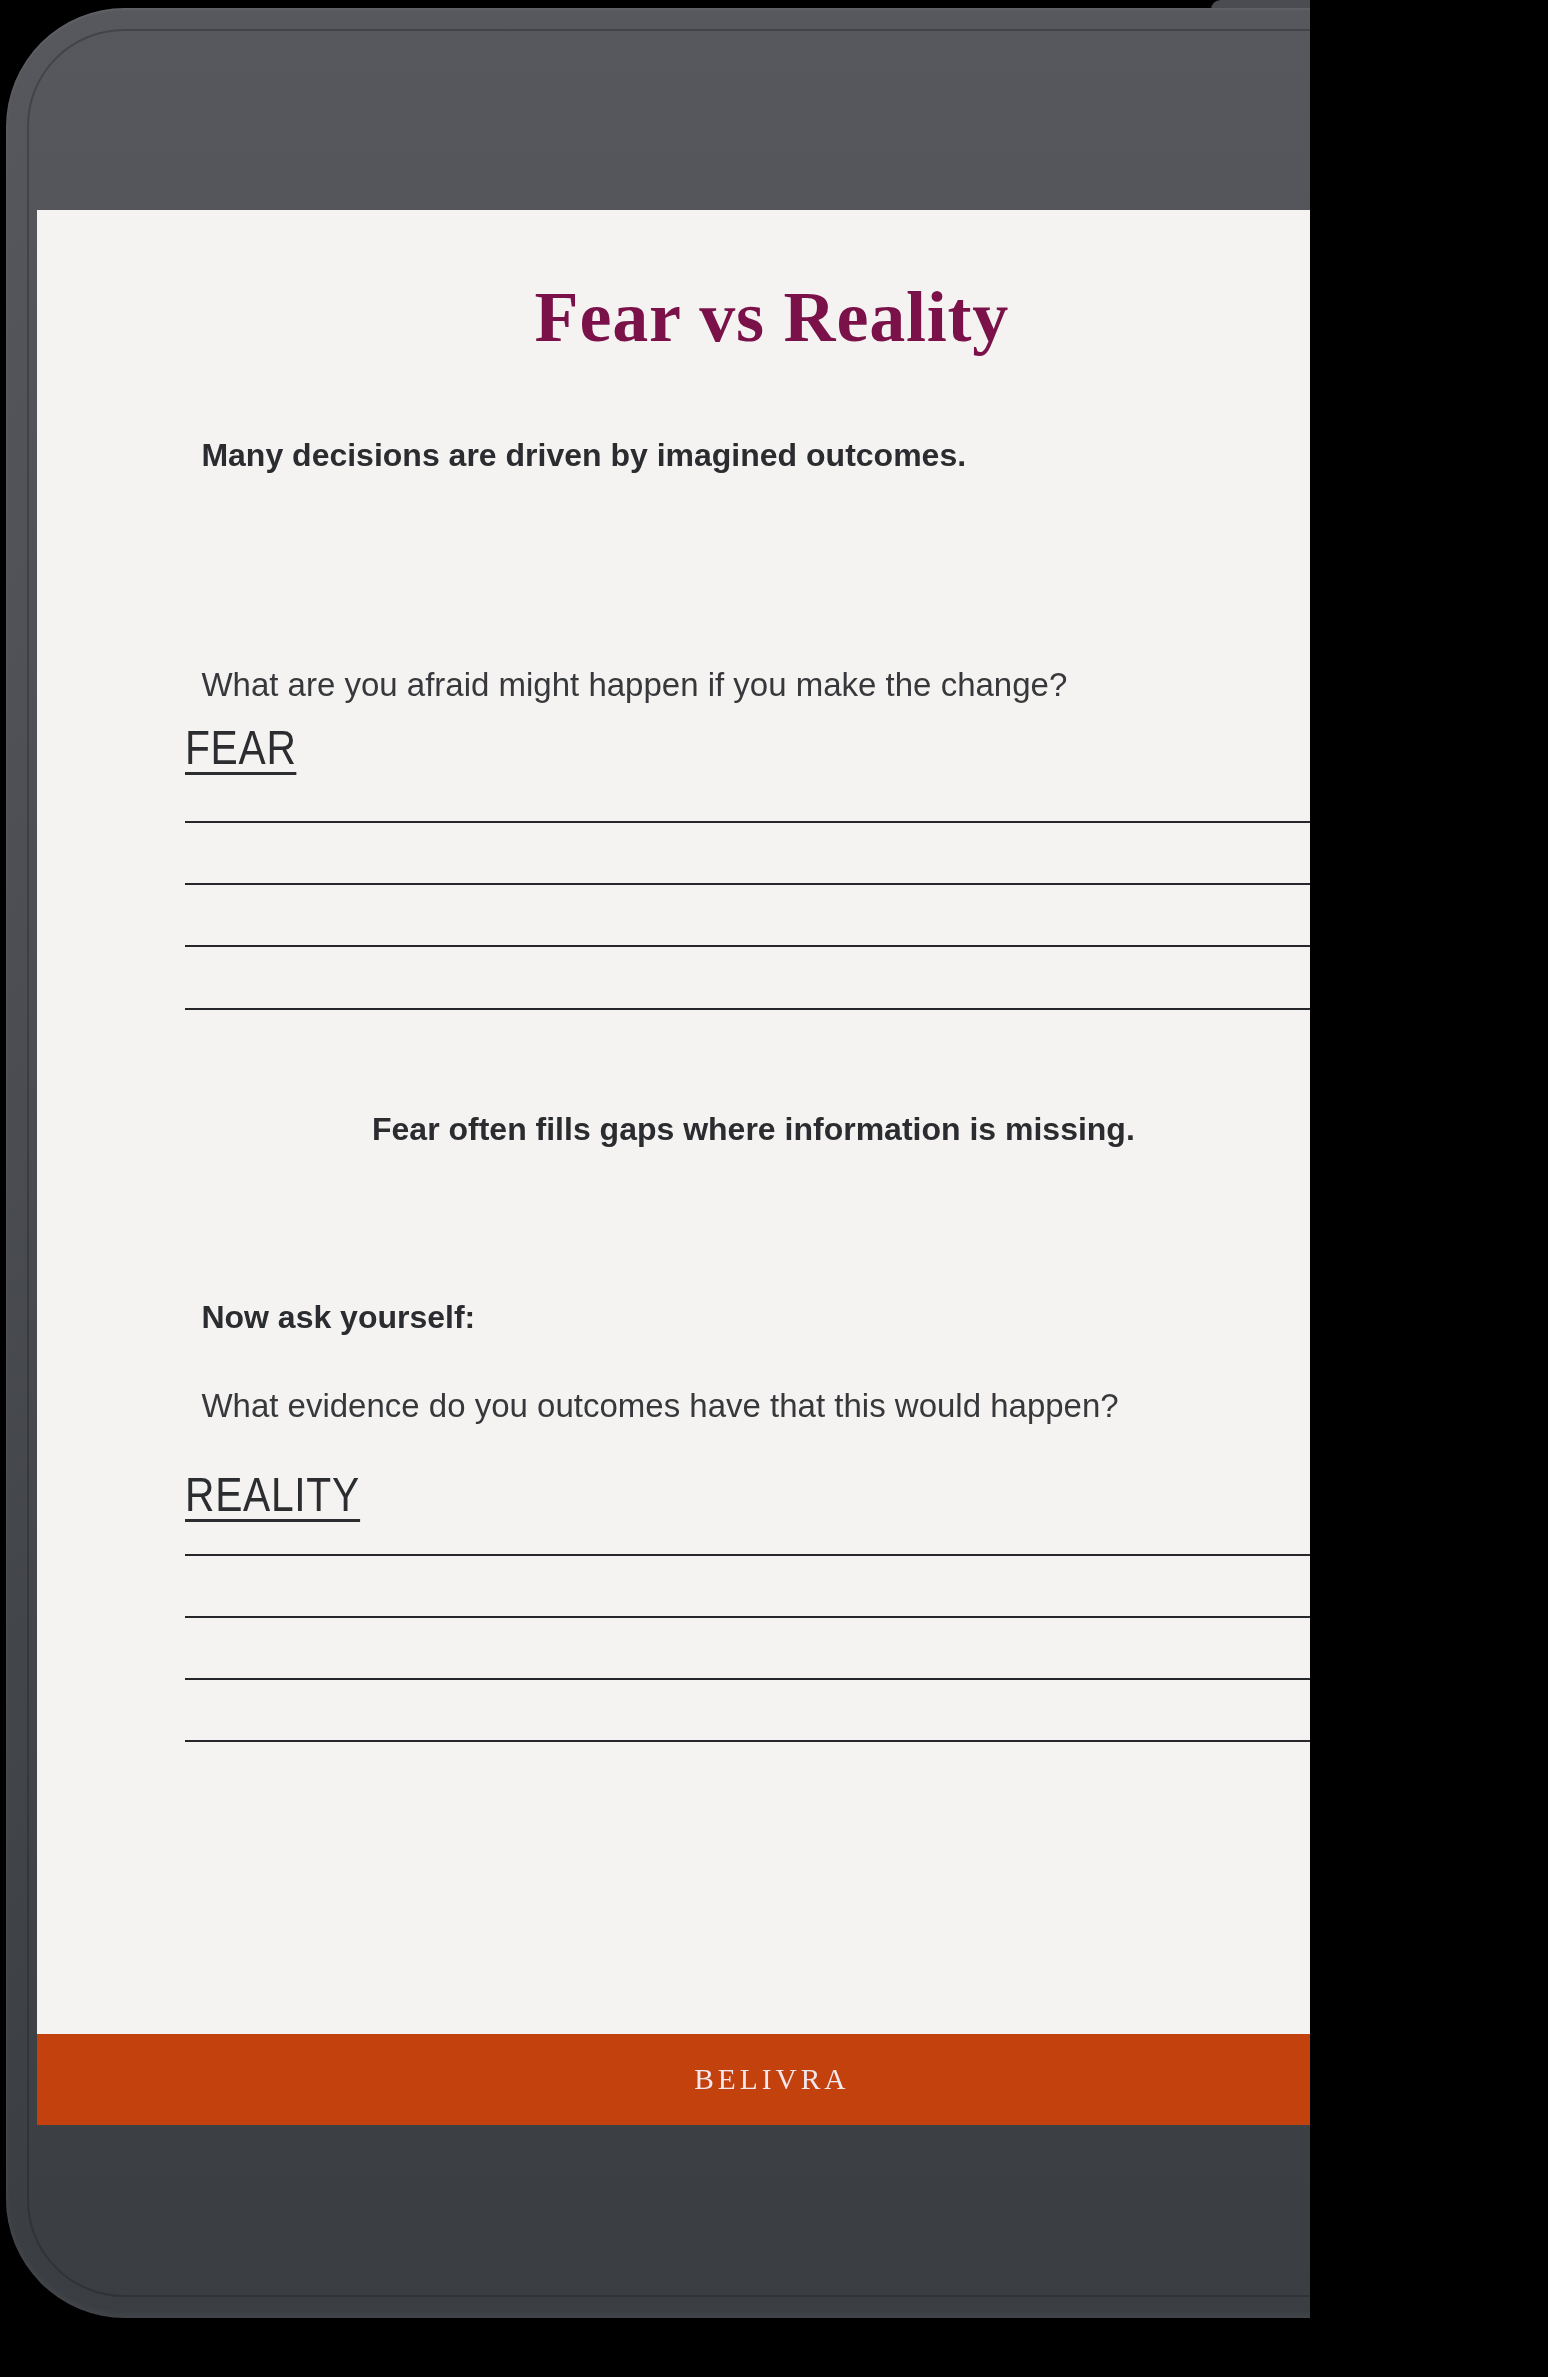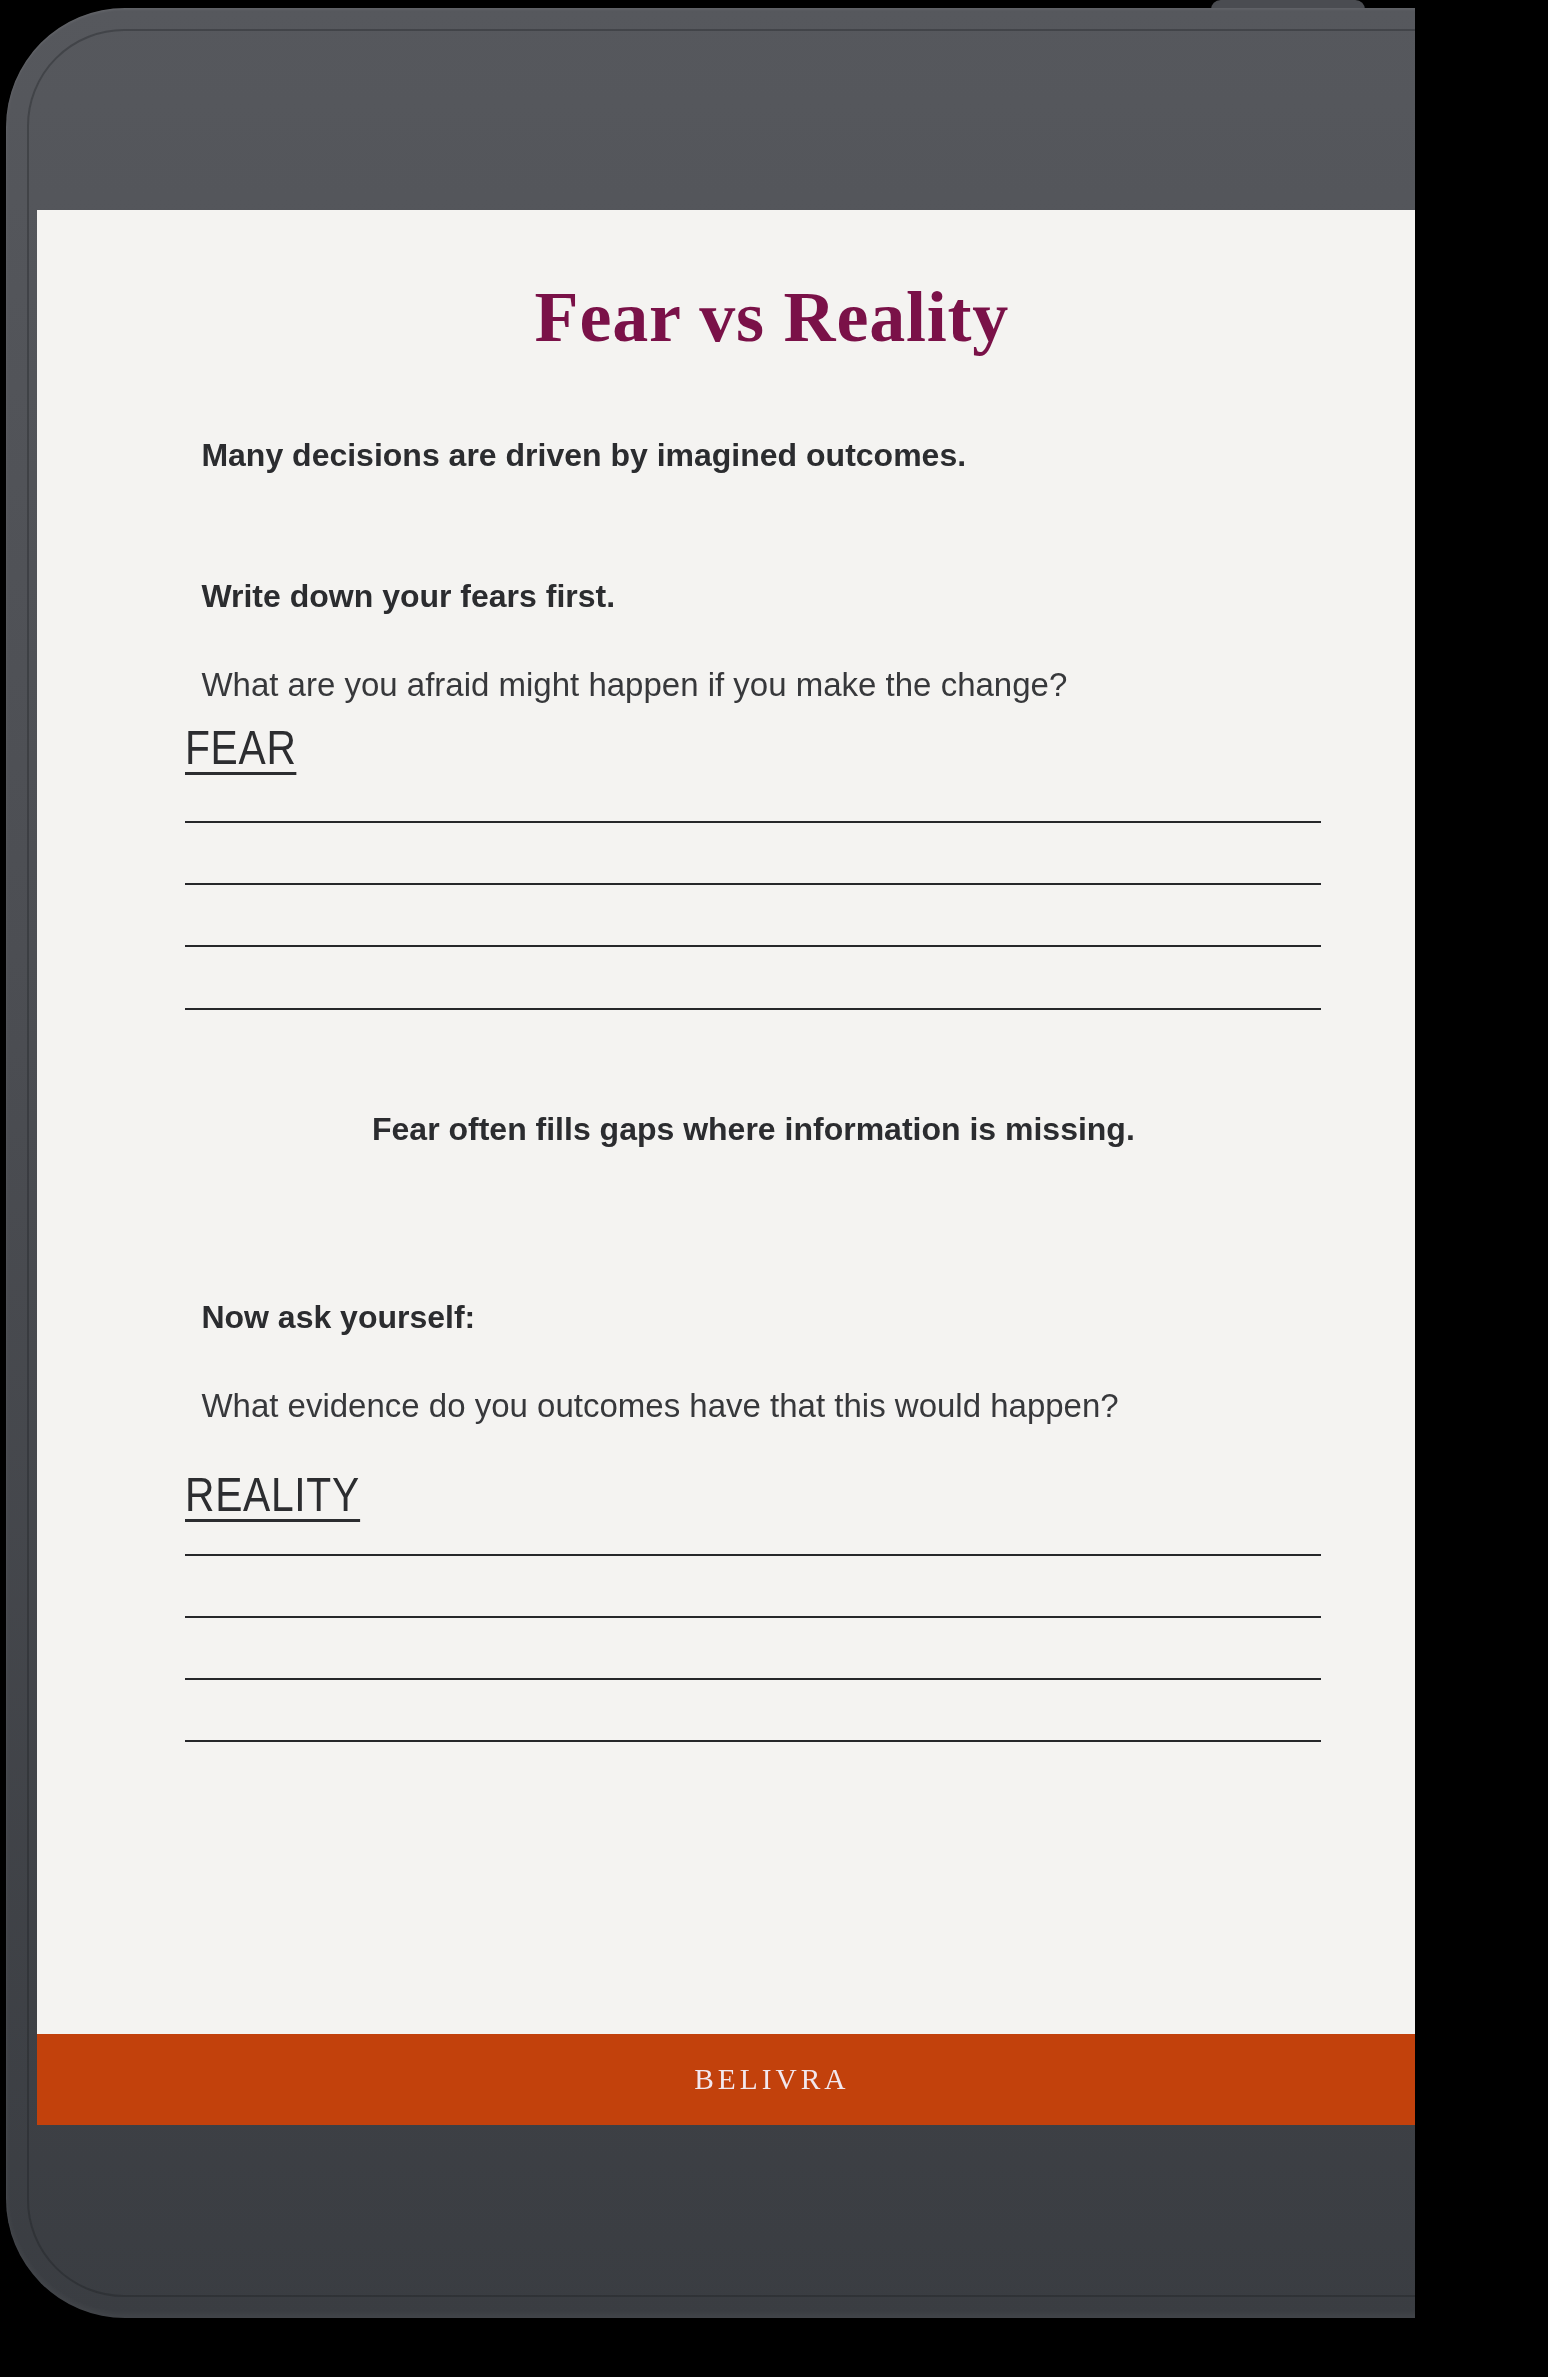--- a/index.html
+++ b/index.html
@@ -1,16 +1,16 @@
 <!DOCTYPE html>
 <html style="font-size:12.7px"><head>
 <meta charset="utf-8">
 <style>
   html,body{margin:0;padding:0;background:#000;}
-  .stage{position:relative;width:1415px;height:2377px;background:#000;overflow:hidden;
+  .stage{position:relative;width:1310px;height:2377px;background:#000;overflow:hidden;
          font-family:"Liberation Sans","DejaVu Sans",sans-serif;}
 
   
   .hw-btn{position:absolute;background:#4a4c51;}
   .power{left:1211px;top:0;width:154px;height:21px;border-radius:9.6px 9.6px 0 0;}
   .vol{left:1535px;width:12.7px;border-radius:0 6.4px 6.4px 0;background:#45474c;}
   .vol-up{top:159px;height:129px;}
   .vol-down{top:320px;height:103px;}
 
   .tablet{position:absolute;left:6.4px;top:8px;width:1536px;height:2310px;border-radius:119px;
@@ -64,21 +64,20 @@
     <div class="ridge"></div>
 
     <div class="screen">
 
       <div class="paper">
 
         <h1 class="page-title">Fear vs Reality</h1>
 
         <p class="txt b intro">Many decisions are driven by imagined outcomes.</p>
 
-        <p class="txt b fear-head">Write down your fears first.</p>
 
         <p class="txt fear-q">What are you afraid might happen if you make the change?</p>
 
         <p class="wlabel fear-label">
           <span>FEAR</span>
         </p>
 
         <div class="rule fr1"></div>
         <div class="rule fr2"></div>
         <div class="rule fr3"></div>

